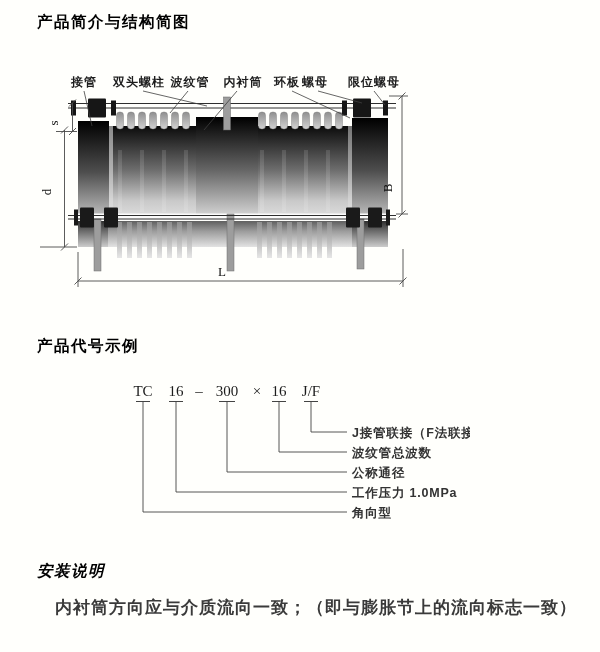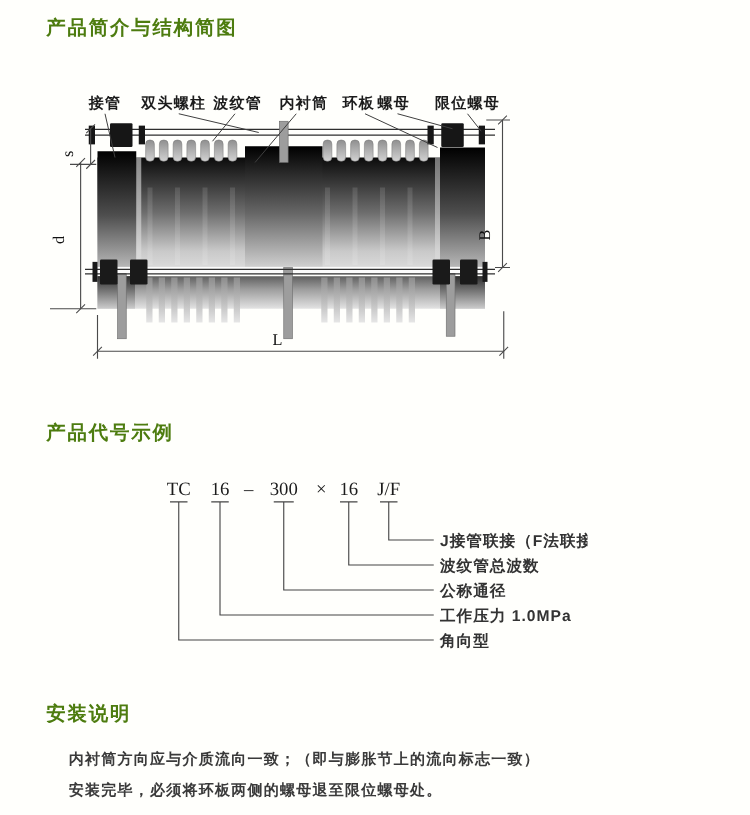--- a/index.html
+++ b/index.html
@@ -4,30 +4,30 @@
 <style>
   html,body{margin:0;padding:0;}
   body{
     width:600px;height:652px;position:relative;overflow:hidden;
     background:#fffffc;
     font-family:"Liberation Sans", sans-serif;
   }
   .sec-title{
     position:absolute;left:37px;
     font-size:15.5px;font-weight:bold;letter-spacing:1.5px;
-    color:#4d7c0f;white-space:nowrap;
+    color:#000000;white-space:nowrap;
   }
   #title1{top:12px;}
   #title2{top:336px;}
-  #title3{top:561px;}
+  #title3{top:561px;font-style:italic;}
   #structure-svg{position:absolute;left:30px;top:60px;}
   #code-svg{position:absolute;left:120px;top:374px;}
   .install-text{
     position:absolute;left:55px;top:595px;width:500px;
-    font-size:12px;font-weight:600;color:#3a3a3a;
+    font-size:17px;font-weight:600;color:#3a3a3a;
     letter-spacing:1px;line-height:25px;white-space:nowrap;
   }
   
   .plabel{font:600 12px "Liberation Sans",sans-serif;fill:#1c1c1c;letter-spacing:1px;}
   .dimlabel{font:13px "Liberation Serif",serif;fill:#111;}
   .codeseg{font:15px "Liberation Serif",serif;fill:#1c1c1c;}
   .callout{font:600 12.5px "Liberation Sans",sans-serif;fill:#333;letter-spacing:0.8px;}
   .ln{stroke:#3f3f3f;stroke-width:0.8;fill:none;}
   .dim{stroke:#4a4a4a;stroke-width:0.9;fill:none;}
   .rod{stroke:#2e2e2e;stroke-width:1;fill:none;}
@@ -265,14 +265,13 @@
     <text class="callout" x="352" y="476.5">公称通径</text>
     <text class="callout" x="352" y="496.5">工作压力 1.0MPa</text>
     <text class="callout" x="352" y="516.5">角向型</text>
   </g>
 </svg>
 
 <div id="title3" class="sec-title">安装说明</div>
 
 <div class="install-text">
   <div>内衬筒方向应与介质流向一致；（即与膨胀节上的流向标志一致）</div>
-  <div>安装完毕，必须将环板两侧的螺母退至限位螺母处。</div>
 </div>
 
 </body></html>

